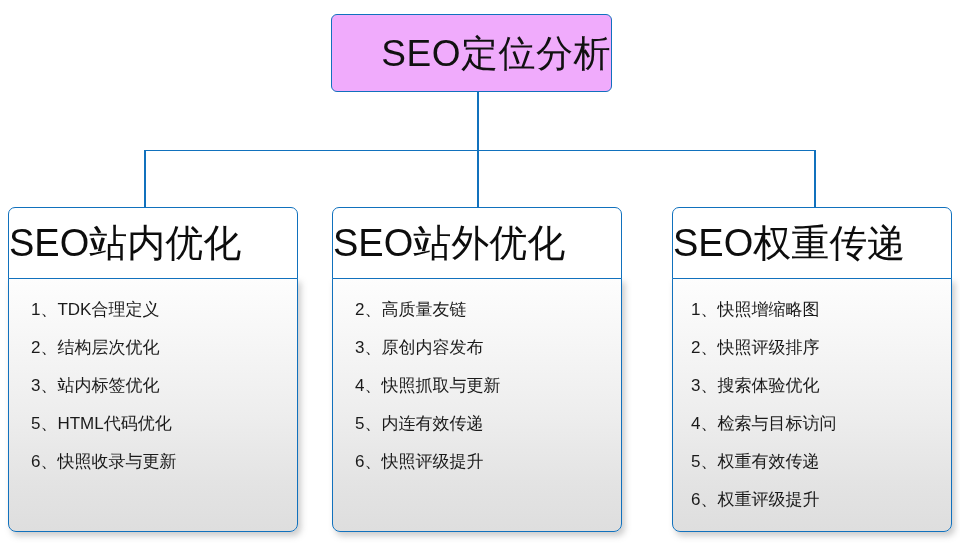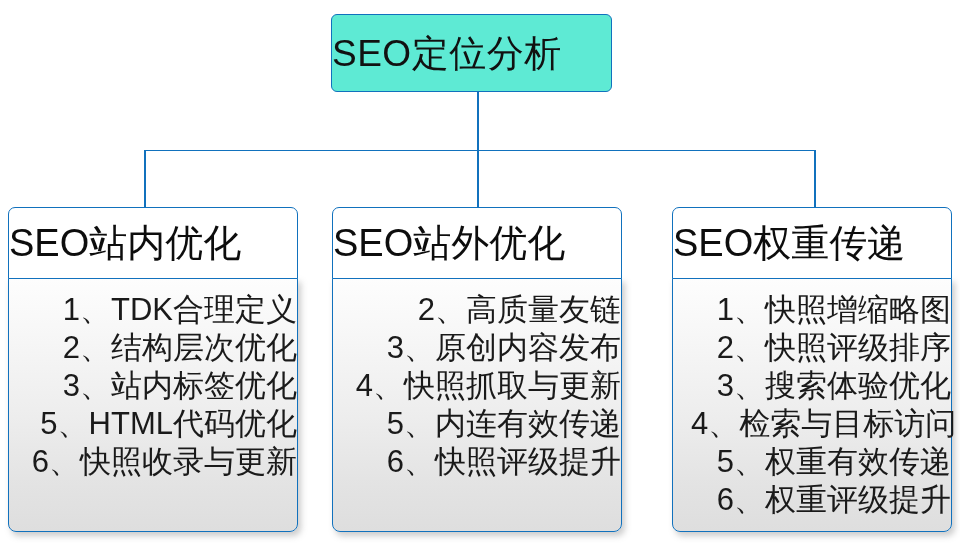--- a/index.html
+++ b/index.html
@@ -22,24 +22,24 @@
   
   .root-node {
     position: absolute;
     left: 331px;
     top: 14px;
     width: 281px;
     height: 78px;
     box-sizing: border-box;
     border: 1.4px solid #1171bd;
     border-radius: 6px;
-    background: #5eead4;
+    background: #f0abfc;
     display: flex;
     align-items: center;
-    justify-content: flex-start;
+    justify-content: flex-end;
   }
   .root-label {
     font-size: 37px;
     color: #111111;
     letter-spacing: 0.5px;
     line-height: 1;
     white-space: nowrap;
   }
 
   
@@ -94,27 +94,26 @@
                 #ededed 55%,
                 #e3e3e3 82%,
                 #dedede 100%);
     box-shadow: 3px 4px 6px rgba(120,120,120,0.38);
     padding: 12px 0 0 0;
     display: flex;
     flex-direction: column;
     justify-content: flex-start;
   }
   .branch-item {
-    font-size: 31px;
+    font-size: 17px;
     color: #1a1a1a;
     line-height: 38px;
     height: 38px;
     padding-left: 22px;
     white-space: nowrap;
-    text-align: right;
   }
   .branch-3 .branch-item { padding-left: 18px; }
 </style>
 </head>
 <body>
 
 <div id="diagram">
 
   <div class="root-node">
     <span class="root-label">SEO定位分析</span>

